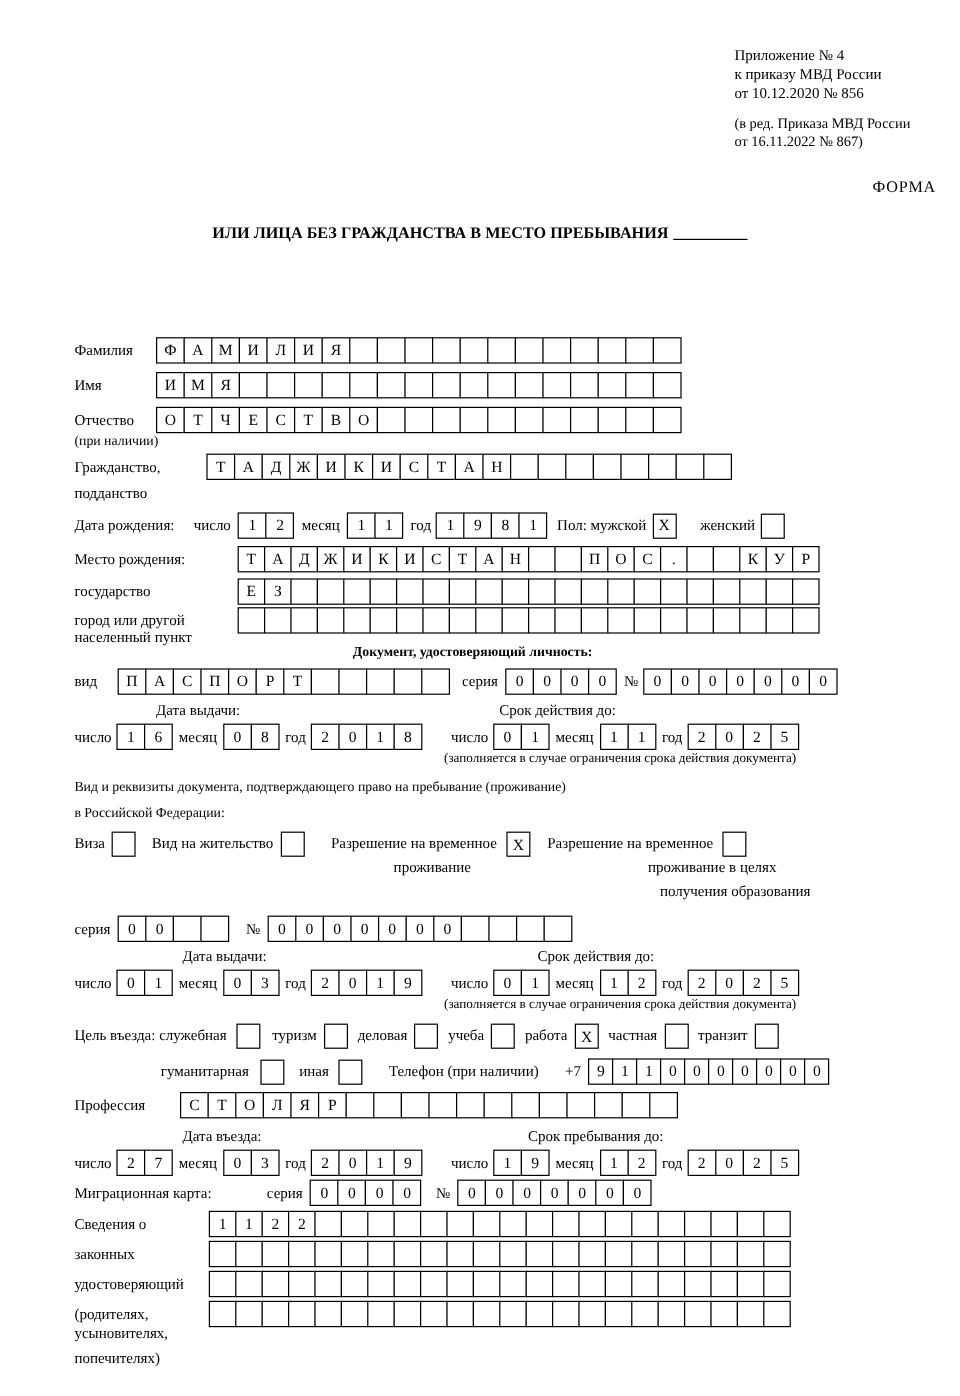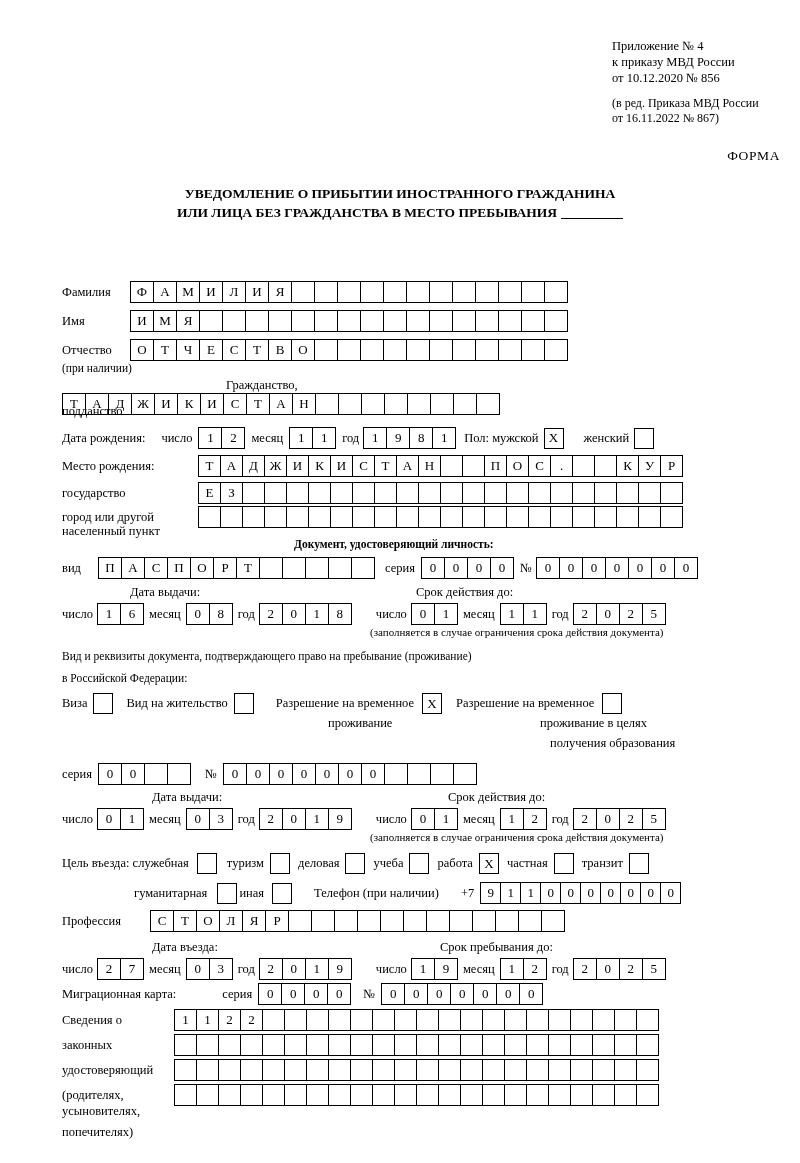--- a/index.html
+++ b/index.html
@@ -54,21 +54,20 @@
   <div class="hdr">
     <div>Приложение № 4</div>
     <div>к приказу МВД России</div>
     <div>от 10.12.2020 № 856</div>
     <div class="sub">(в ред. Приказа МВД России</div>
     <div class="sub" style="margin-top:0">от 16.11.2022 № 867)</div>
   </div>
   <div class="forma">ФОРМА</div>
 
   <div class="title">
-    <div>УВЕДОМЛЕНИЕ О ПРИБЫТИИ ИНОСТРАННОГО ГРАЖДАНИНА</div>
     <div><span>ИЛИ ЛИЦА БЕЗ ГРАЖДАНСТВА В МЕСТО ПРЕБЫВАНИЯ</span><span class="ul"></span></div>
   </div>
 
   <div class="row" style="left:62px;top:281px;">
     <span class="lbl" style="width:68px">Фамилия</span>
     <span class="boxes" id="surname-boxes">
         <span class="bx">Ф</span>
         <span class="bx">А</span>
         <span class="bx">М</span>
         <span class="bx">И</span>
@@ -136,21 +135,21 @@
         <span class="bx"></span>
         <span class="bx"></span>
         <span class="bx"></span>
         <span class="bx"></span>
       </span>
   </div>
   <div class="row" style="left:62px;top:362px;">
     <span class="lbl sm">(при наличии)</span>
   </div>
 
-  <div class="row" style="left:62px;top:378px;flex-direction:column;">
+  <div class="row" style="left:62px;top:378px;">
     <span class="lbl" style="width:110px">Гражданство,</span>
     <span class="boxes" id="citiz-boxes">
         <span class="bx">Т</span>
         <span class="bx">А</span>
         <span class="bx">Д</span>
         <span class="bx">Ж</span>
         <span class="bx">И</span>
         <span class="bx">К</span>
         <span class="bx">И</span>
         <span class="bx">С</span>
@@ -475,21 +474,21 @@
     <span class="chk" style="margin-left:6px" id="p-work">X</span>
     <span class="lbl" style="margin-left:8px">частная</span>
     <span class="chk" style="margin-left:6px" id="p-priv"></span>
     <span class="lbl" style="margin-left:8px">транзит</span>
     <span class="chk" style="margin-left:6px" id="p-tran"></span>
   </div>
 
   <div class="row" style="left:134px;top:882px;">
     <span class="lbl">гуманитарная</span>
     <span class="chk" style="margin-left:10px" id="p-hum"></span>
-    <span class="lbl" style="margin-left:2px">иная</span>
+    <span class="lbl" style="margin-left:12px">иная</span>
     <span class="chk" style="margin-left:8px" id="p-oth"></span>
     <span class="lbl" style="margin-left:22px">Телефон (при наличии)</span>
     <span class="lbl" style="margin-left:22px">+7</span>
     <span class="boxes" style="margin-left:6px" id="phone-boxes">
         <span class="bx" style="width: 21px;">9</span>
         <span class="bx" style="width: 21px;">1</span>
         <span class="bx" style="width: 21px;">1</span>
         <span class="bx" style="width: 21px;">0</span>
         <span class="bx" style="width: 21px;">0</span>
         <span class="bx" style="width: 21px;">0</span>

